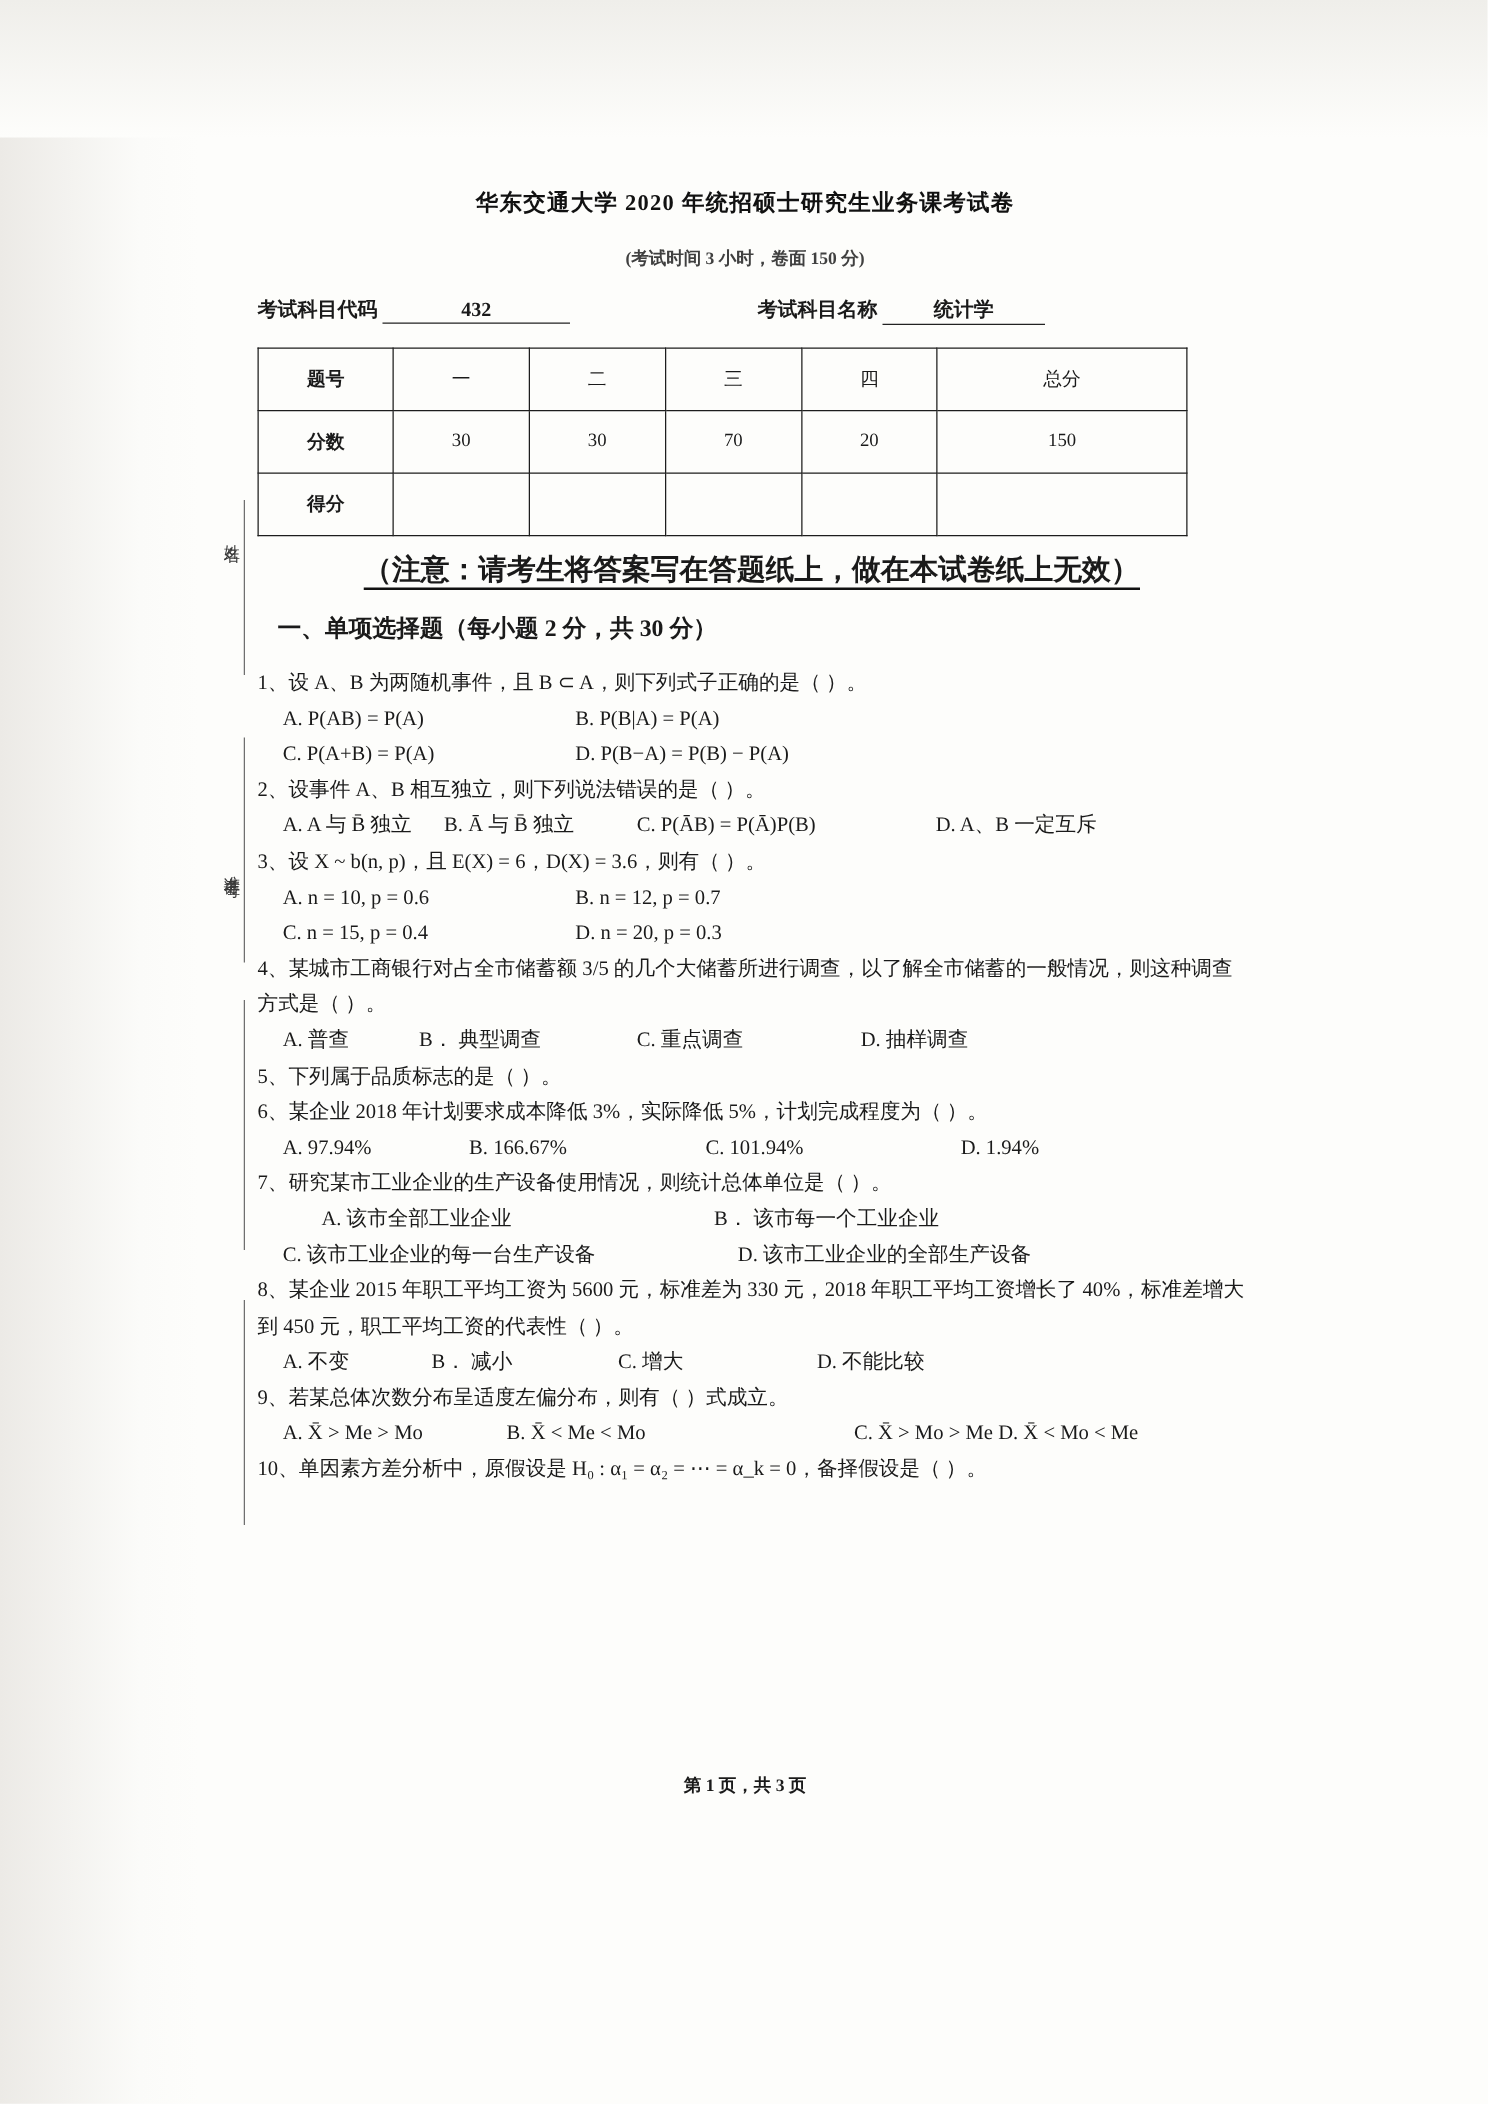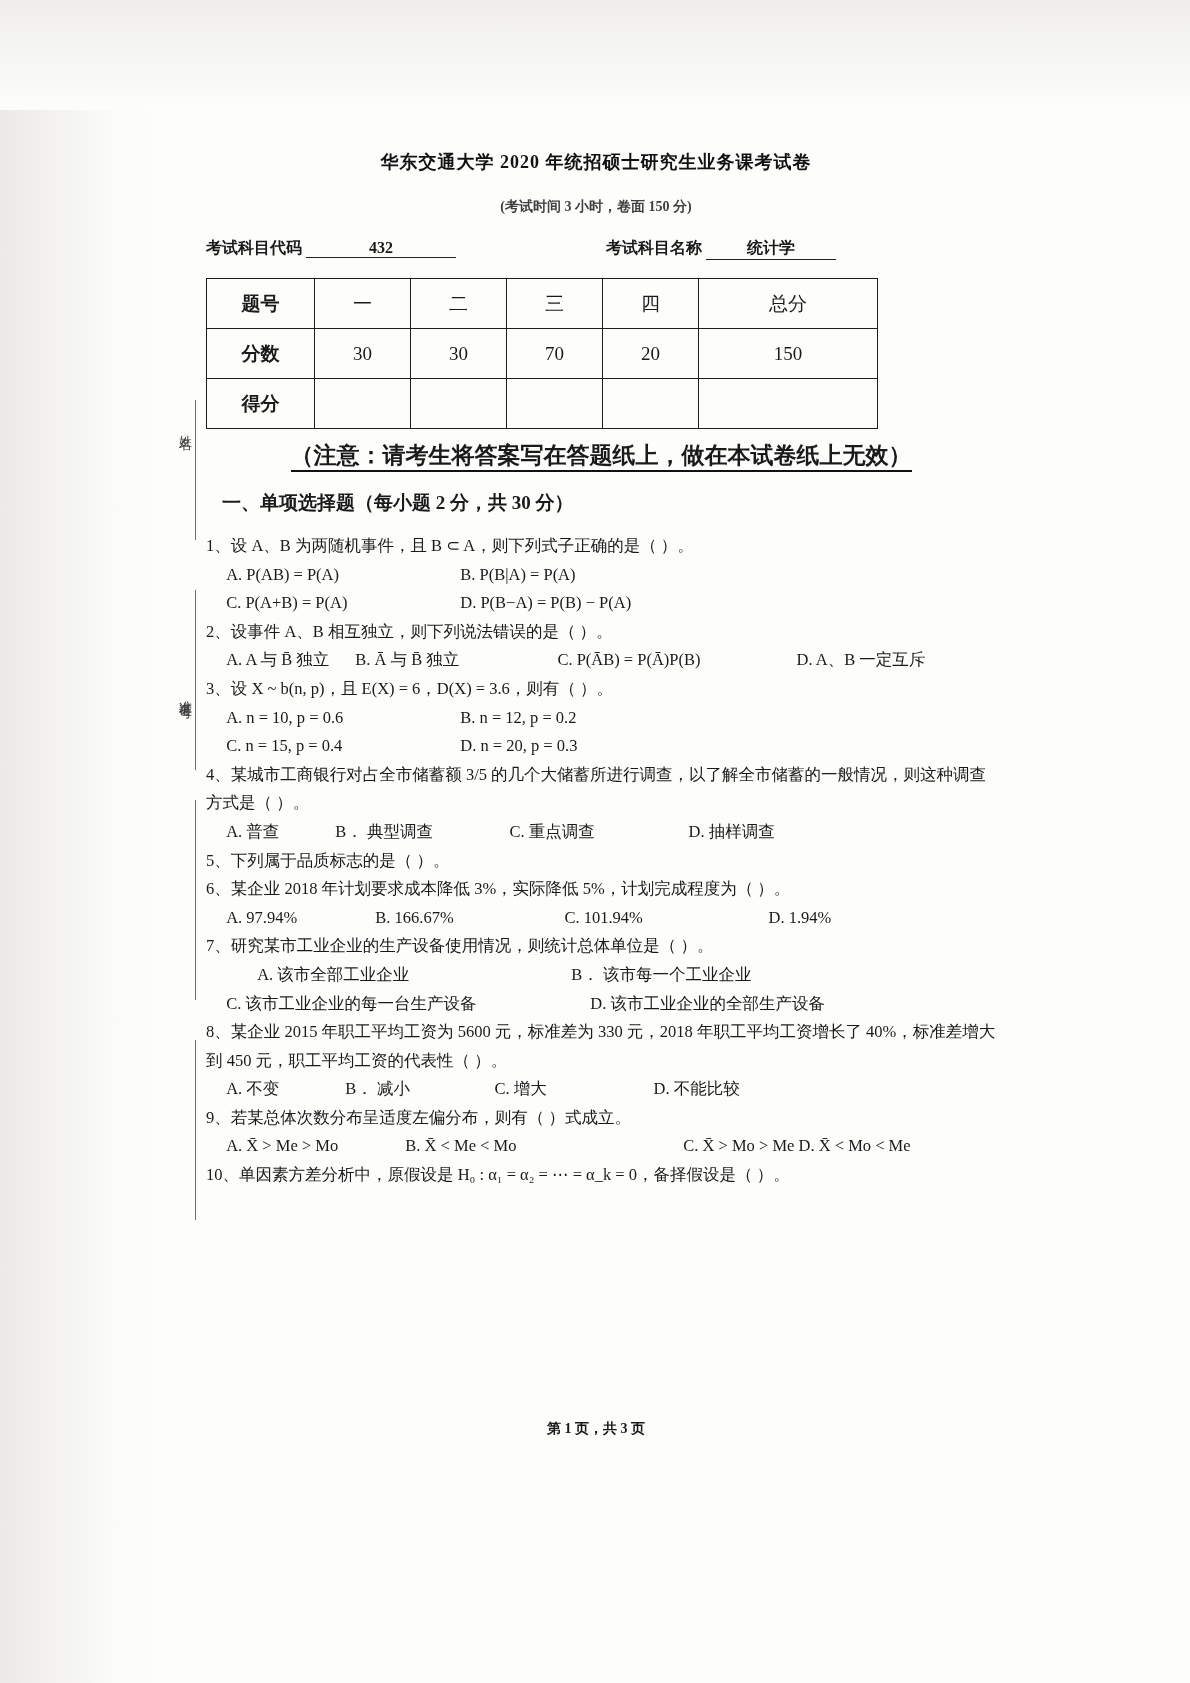--- a/index.html
+++ b/index.html
@@ -103,23 +103,23 @@
   }
   .meta-right {
     position: absolute;
     left: 400px;
     top: 0;
   }
   table.score-table {
     position: absolute;
     left: 10px;
     top: 128px;
-    width: 672px;
+    width: 744px;
     border-collapse: collapse;
-    font-size: 19px;
+    font-size: 15px;
   }
   table.score-table td {
     border: 1.6px solid #1d1d1d;
     height: 47px;
     text-align: center;
     vertical-align: middle;
     font-family: "Liberation Serif", serif;
   }
   table.score-table td.head {
     font-weight: bold;
@@ -260,31 +260,31 @@
           <span class="opt">D.  P(B−A) = P(B) − P(A)</span>
         </div>
       </div>
 
       <div class="q">
         <div>2、设事件 A、B 相互独立，则下列说法错误的是（        ）。</div>
         <div class="opts">
           <span class="indent"></span>
           <span class="opt" style="width:125px;">A. A 与 B̄ 独立</span>
           <span class="opt" style="width:150px;">B.  Ā 与 B̄ 独立</span>
-          <span class="opt" style="width:235px;margin-left:48px;">C.  P(ĀB) = P(Ā)P(B)</span>
+          <span class="opt" style="width:235px;">C.  P(ĀB) = P(Ā)P(B)</span>
           <span class="opt">D. A、B 一定互斥</span>
         </div>
       </div>
 
       <div class="q">
         <div>3、设 X ~ b(n, p)，且 E(X) = 6，D(X) = 3.6，则有（        ）。</div>
         <div class="opts">
           <span class="indent"></span>
           <span class="opt" style="width:230px;">A.   n = 10, p = 0.6</span>
-          <span class="opt">B.   n = 12, p = 0.2</span>
+          <span class="opt">B.   n = 12, p = 0.7</span>
         </div>
         <div class="opts">
           <span class="indent"></span>
           <span class="opt" style="width:230px;">C.   n = 15, p = 0.4</span>
           <span class="opt">D.  n = 20, p = 0.3</span>
         </div>
       </div>
 
       <div class="q">
         <div>4、某城市工商银行对占全市储蓄额 3/5 的几个大储蓄所进行调查，以了解全市储蓄的一般情况，则这种调查方式是（        ）。</div>

